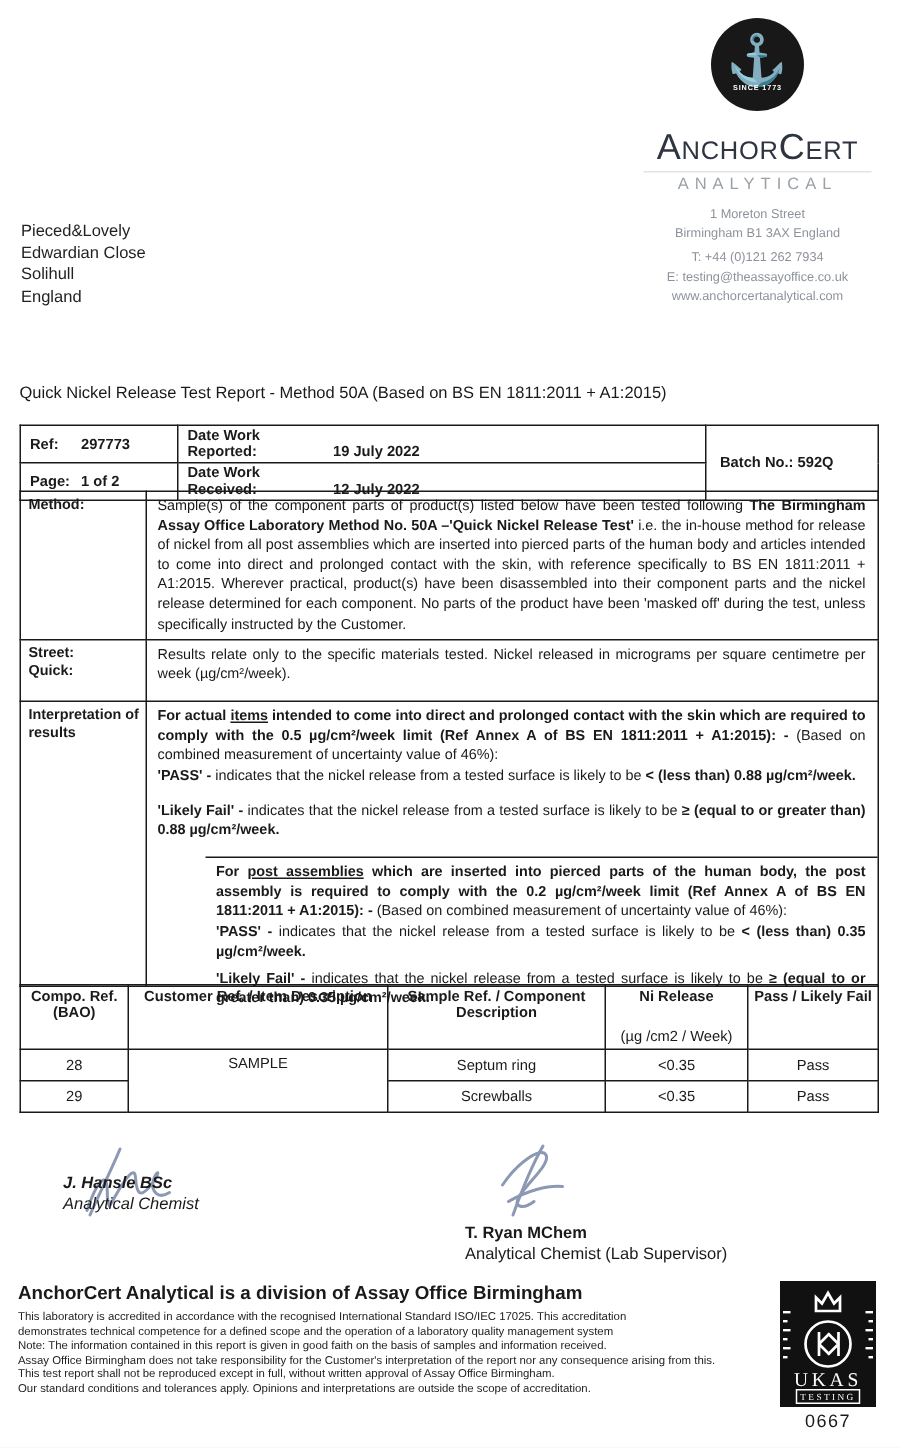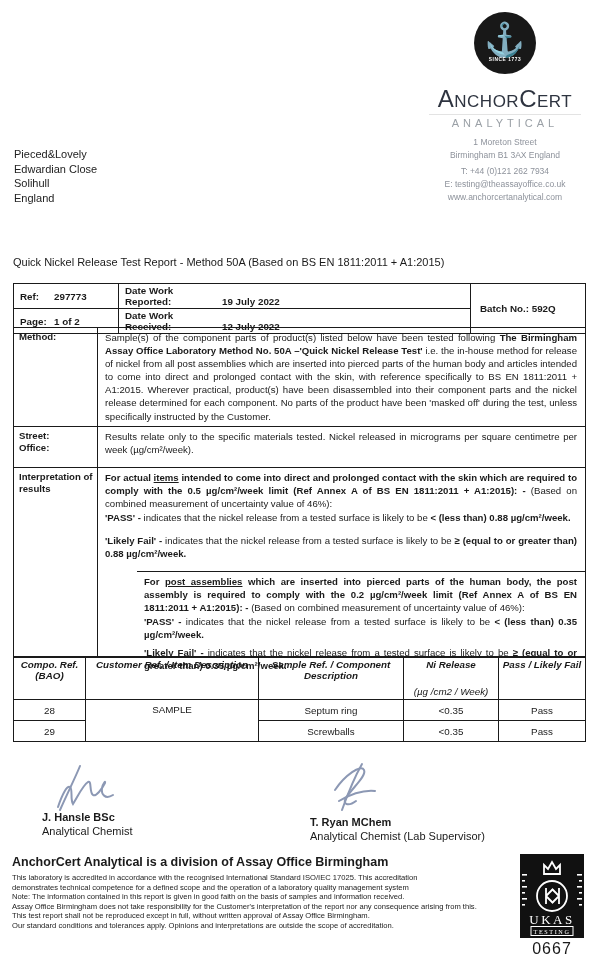--- a/index.html
+++ b/index.html
@@ -45,43 +45,43 @@
   .blk.second { border-top:1.5px solid #1a1a1a;margin-left:39px; }
   .m-method { height:92px; }
   .m-results { height:41px; }
   .para { margin-bottom:1px; }
   .gap-top { margin-top:10px; }
   .b { font-weight:bold; }
   .u { text-decoration:underline; }
 
   
   .res-table { width:572px; margin-top:-1.5px; }
-  .res-table th { font-size:9.8px; font-weight:bold; padding:2px 3px; vertical-align:top;font-style:italic; }
+  .res-table th { font-size:9.8px; font-weight:bold; padding:2px 3px; vertical-align:top; }
   .res-table td { font-size:9.8px; text-align:center; height:21px; vertical-align:middle; }
   .rt-head { height:42px; }
   .ni-head { display:flex; flex-direction:column; justify-content:space-between; height:38px; }
   .ni-sub { font-weight:normal; }
   .sample-cell { vertical-align:top !important; padding-top:4px !important; }
   col.c1{width:72px} col.c2{width:173px} col.c3{width:145px} col.c4{width:95px} col.c5{width:87px}
 
   
   .sig-svg path { fill:none; stroke:#8c98b4; stroke-width:2; stroke-linecap:round; }
   .sig-left-img { position:absolute; left:32px; top:760px; }
   .sig-right-img { position:absolute; left:310px; top:756px; }
   .sig-name { font-size:11px; font-weight:bold; line-height:15px; }
   .sig-role { font-size:11px; }
-  .sig-left-txt { position:absolute; left:42px; top:810px; }
+  .sig-left-txt { position:absolute; left:42px; top:782px;font-style:italic; }
   .sig-right-txt { position:absolute; left:310px; top:815px; }
 
   
   .footer-heading { position:absolute; left:12px; top:855px; font-size:12.5px; font-weight:bold; }
   .fine-print { position:absolute; left:12px; top:873px; font-size:7.6px; line-height:9.6px; color:#222; width:505px; }
   .fine-print div { white-space:nowrap; }
   .ukas { position:absolute; left:520px; top:854px; }
-  .ukas-number { position:absolute; left:520px; top:940px; width:64px; text-align:center; font-size:16px; letter-spacing:1px; }
+  .ukas-number { position:absolute; left:520px; top:940px; width:64px; text-align:center; font-size:12px; letter-spacing:1px; }
 </style>
 </head>
 <body>
 
 <div class="page">
 
   <div class="recipient">
     <div>Pieced&amp;Lovely</div>
     <div>Edwardian Close</div>
     <div>Solihull</div>
@@ -138,21 +138,21 @@
         <td class="lbl m-method">Method:</td>
         <td class="content">
           <div class="blk">
             <span>Sample(s) of the component parts of product(s) listed below have been tested following </span><span class="b">The Birmingham Assay Office Laboratory Method No. 50A –'Quick Nickel Release Test'</span><span> i.e. the in-house method for release of nickel from all post assemblies which are inserted into pierced parts of the human body and articles intended to come into direct and prolonged contact with the skin, with reference specifically to BS EN 1811:2011 + A1:2015. Wherever practical, product(s) have been disassembled into their component parts and the nickel release determined for each component. No parts of the product have been 'masked off' during the test, unless specifically instructed by the Customer.</span>
           </div>
         </td>
       </tr>
       <tr>
         <td class="lbl m-results">
           <div>Street:</div>
-          <div>Office:</div>
+          <div>Quick:</div>
         </td>
         <td class="content">
           <div class="blk">Results relate only to the specific materials tested. Nickel released in micrograms per square centimetre per week (µg/cm²/week).</div>
         </td>
       </tr>
       <tr>
         <td class="lbl">Interpretation of results</td>
         <td class="content">
           <div class="blk" style="height:103px">
             <div class="para">

